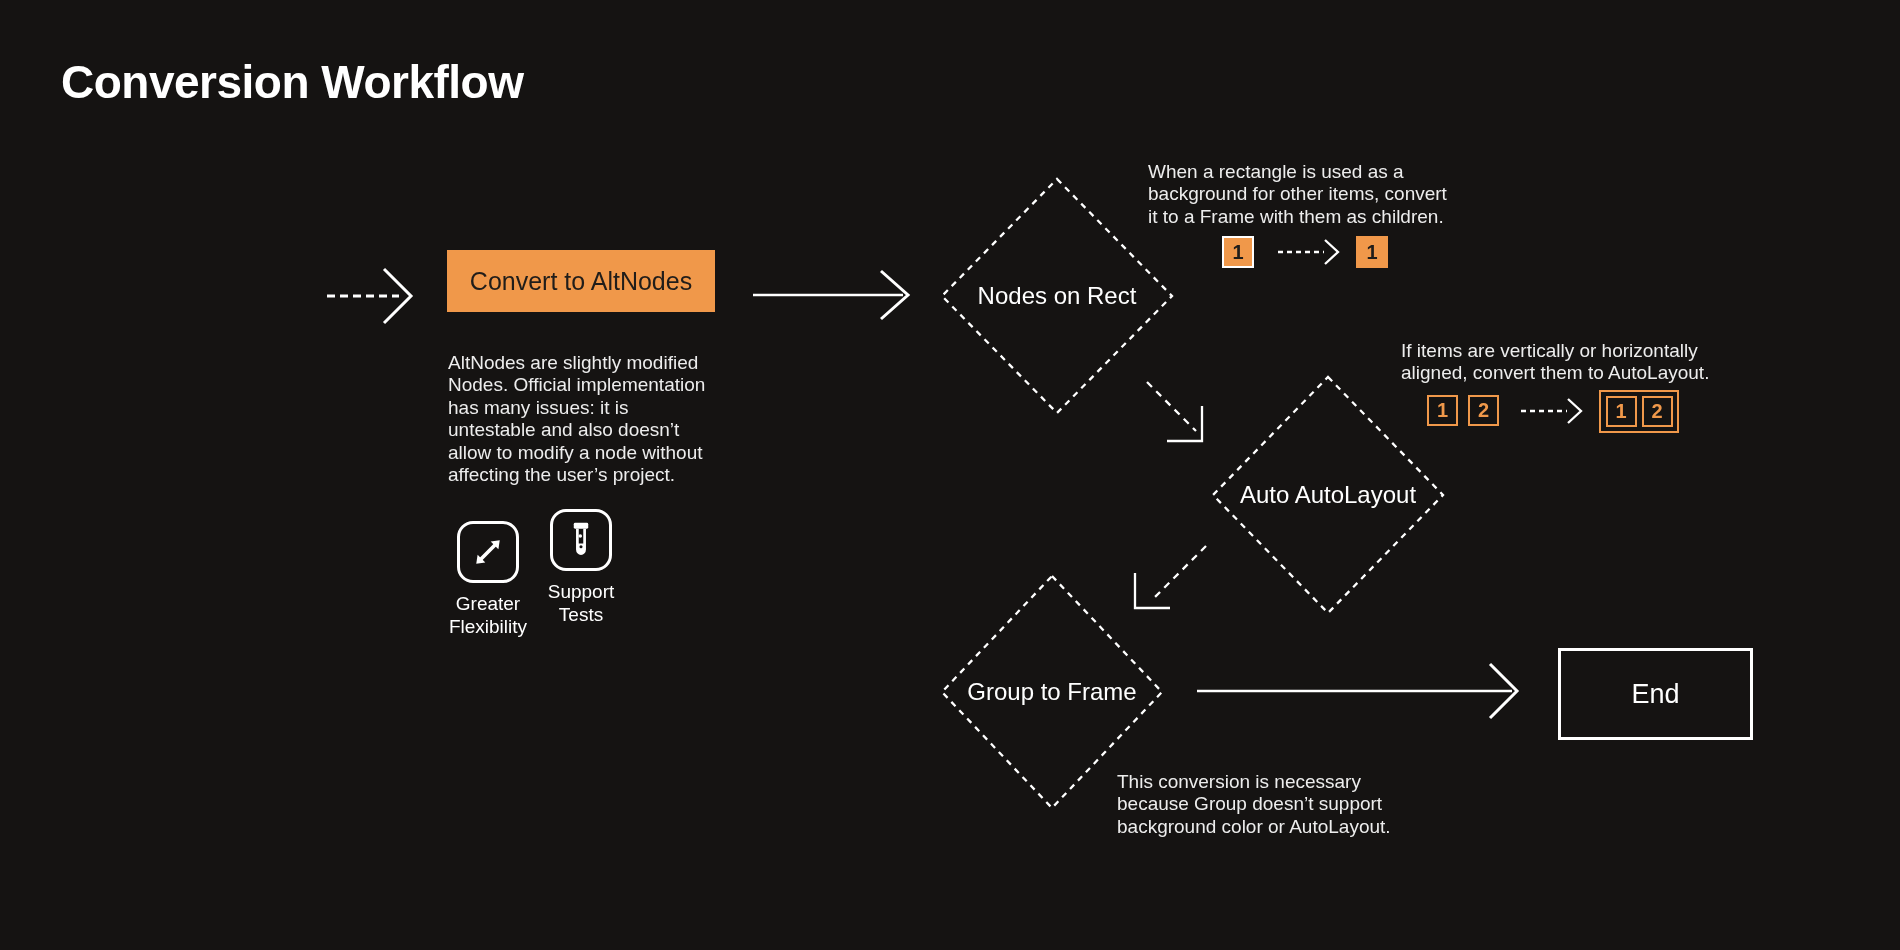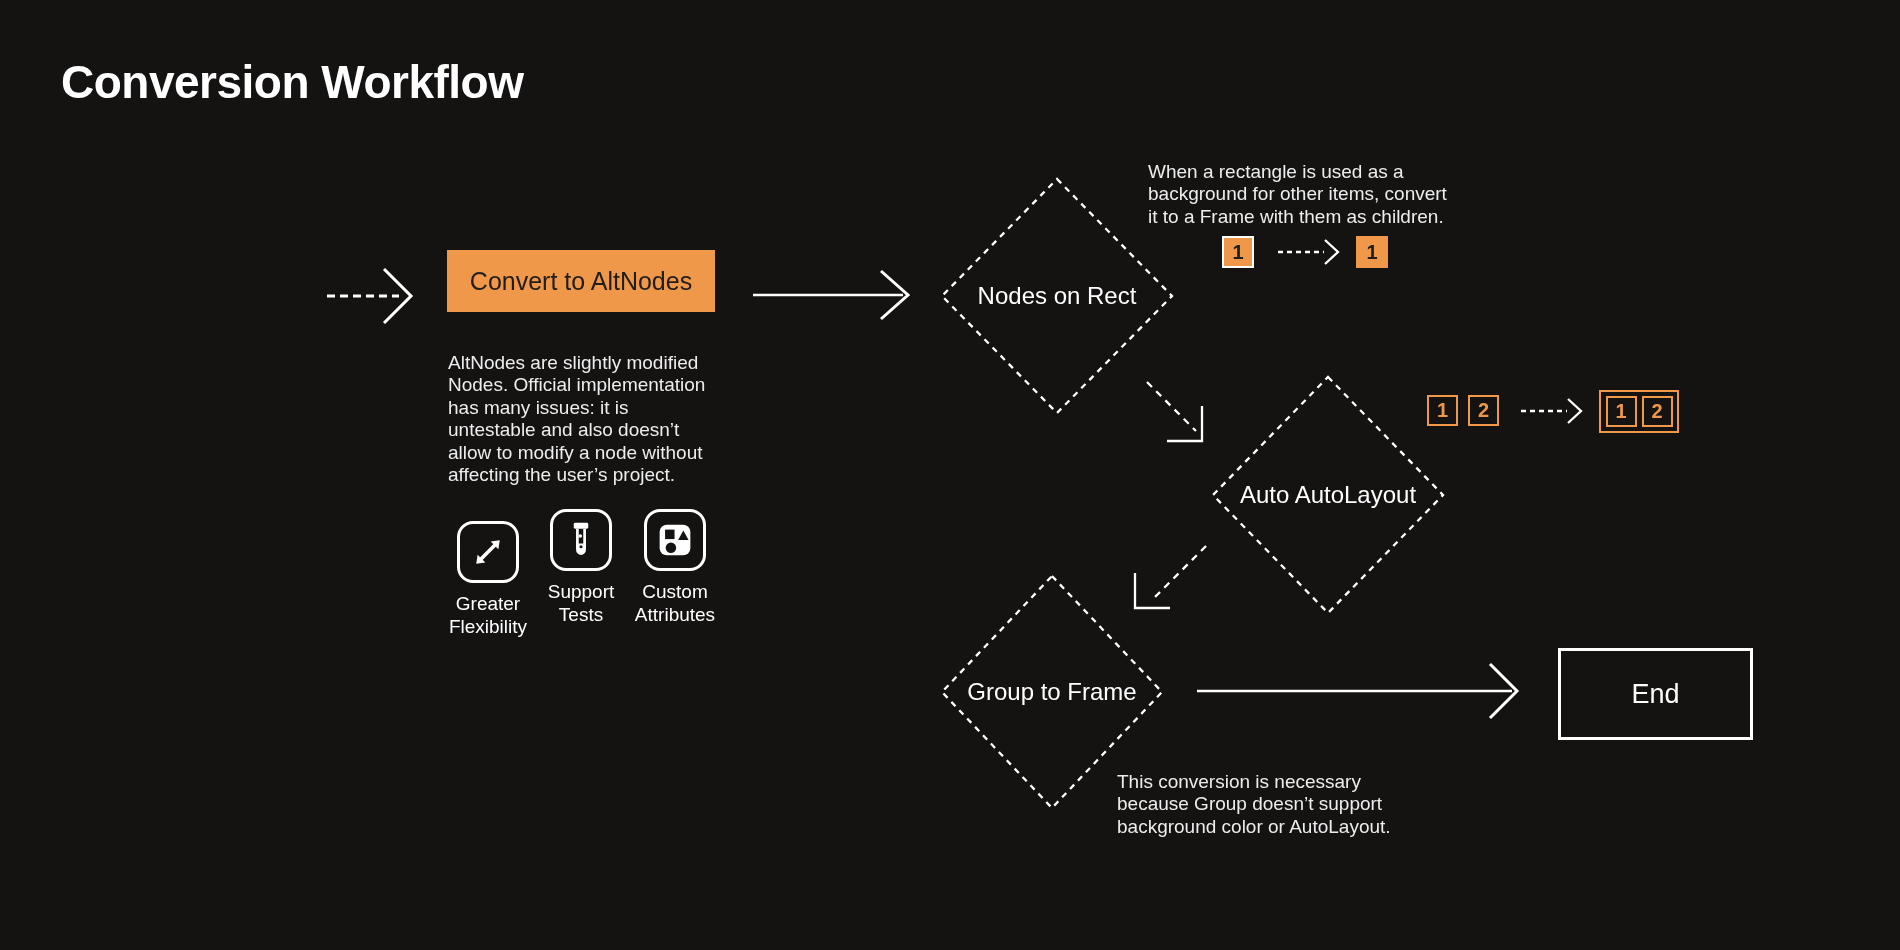--- a/index.html
+++ b/index.html
@@ -166,40 +166,30 @@
         <path class="glyph" d="M27 18.5 V41.5 a4 4.5 0 0 0 8 0 V18.5" stroke-width="3" stroke-linejoin="round"></path>
         <path d="M27.2 35 h7.6 V41.5 a3.8 4.2 0 0 1 -7.6 0 Z" fill="#fff"></path>
         <circle cx="30.2" cy="26.5" r="2" fill="#fff"></circle>
         <circle cx="31" cy="38.5" r="1.7" fill="#151312"></circle>
       </svg>
     </div>
     <div class="feature-label">Support
 Tests</div>
   </div>
 
-  <div class="abs feature f3">
-    <div class="icon-box">
-      <svg width="56" height="56" viewBox="0 0 62 62">
-        <rect x="14" y="14" width="34" height="34" rx="8" fill="#fff"></rect>
-        <rect x="20" y="19.5" width="10.5" height="10.5" fill="#151312"></rect>
-        <polygon points="34.5,31 46,31 40.2,20.5" fill="#151312"></polygon>
-        <circle cx="26.5" cy="39.5" r="5.8" fill="#151312"></circle>
-      </svg>
-    </div>
-    <div class="feature-label">Custom
-Attributes</div>
-  </div>
 
   <div class="abs diamond-label dl1">Nodes on Rect</div>
   <div class="abs diamond-label dl2">Auto AutoLayout</div>
   <div class="abs diamond-label dl3">Group to Frame</div>
 
   <div class="abs note note1">When a rectangle is used as a
 background for other items, convert
 it to a Frame with them as children.</div>
+  <div class="abs note note2">If items are vertically or horizontally
+aligned, convert them to AutoLayout.</div>
   <div class="abs note note3">This conversion is necessary
 because Group doesn’t support
 background color or AutoLayout.</div>
 
   <div class="abs sq fill stroked m1a">1</div>
   <div class="abs sq fill m1b">1</div>
 
   <div class="abs sq outline m2a">1</div>
   <div class="abs sq outline m2b">2</div>
   <div class="abs al-wrap">

